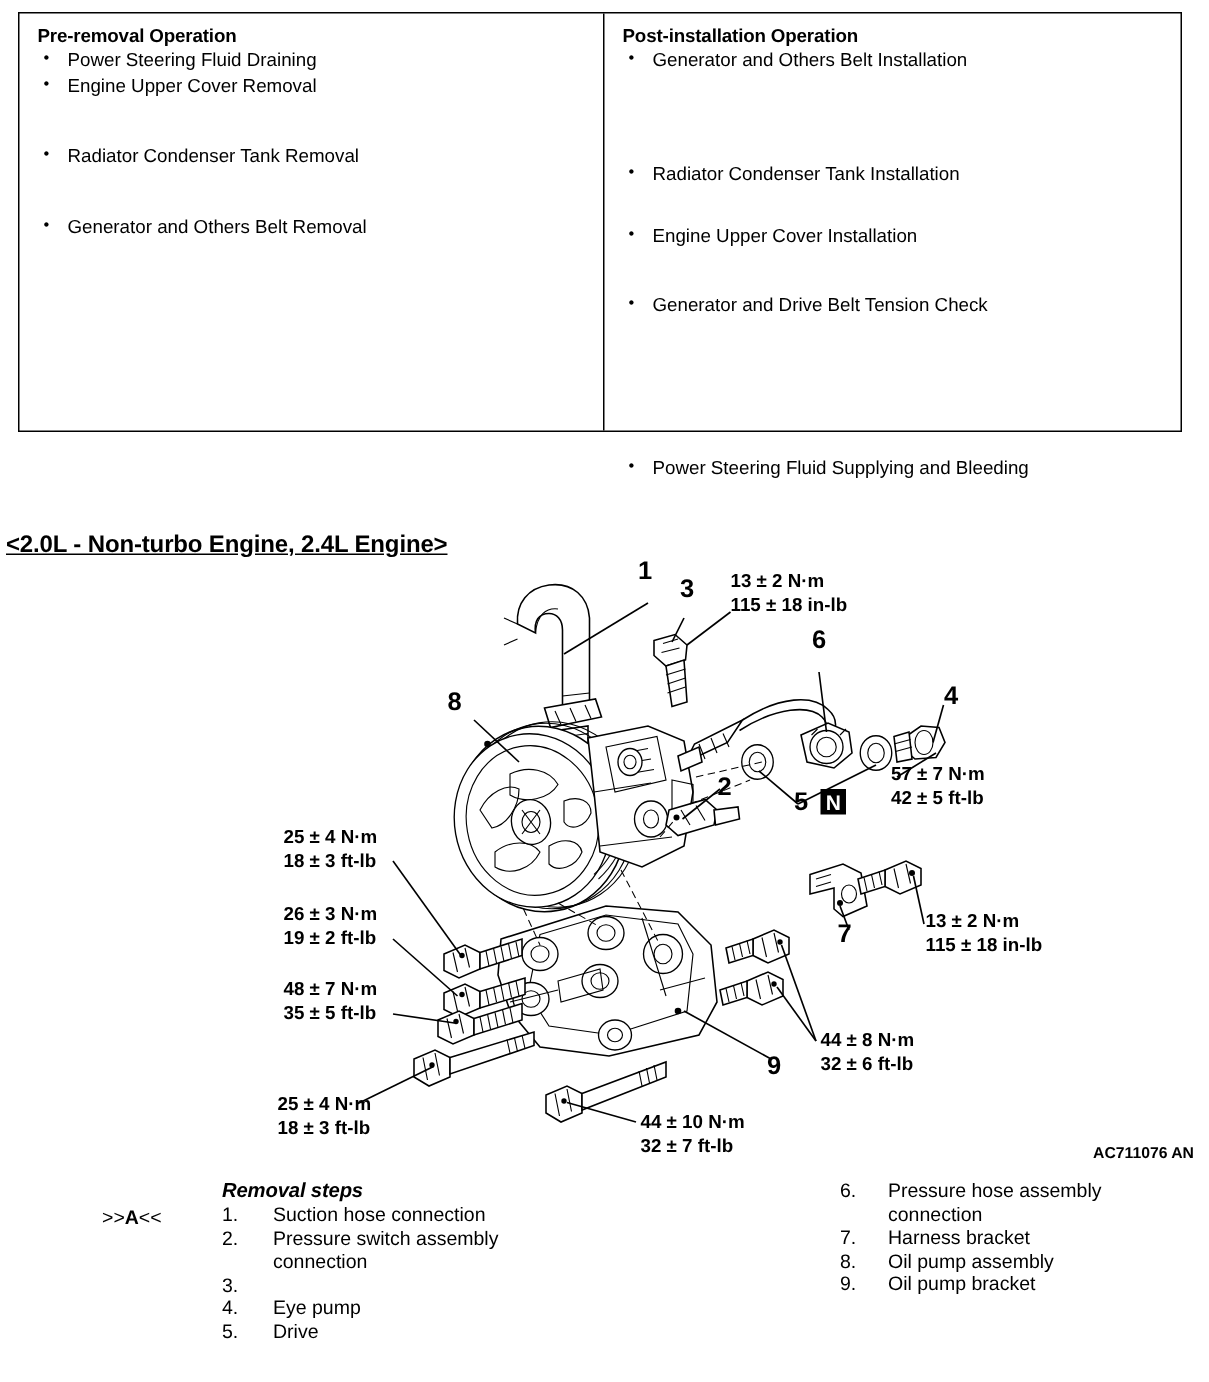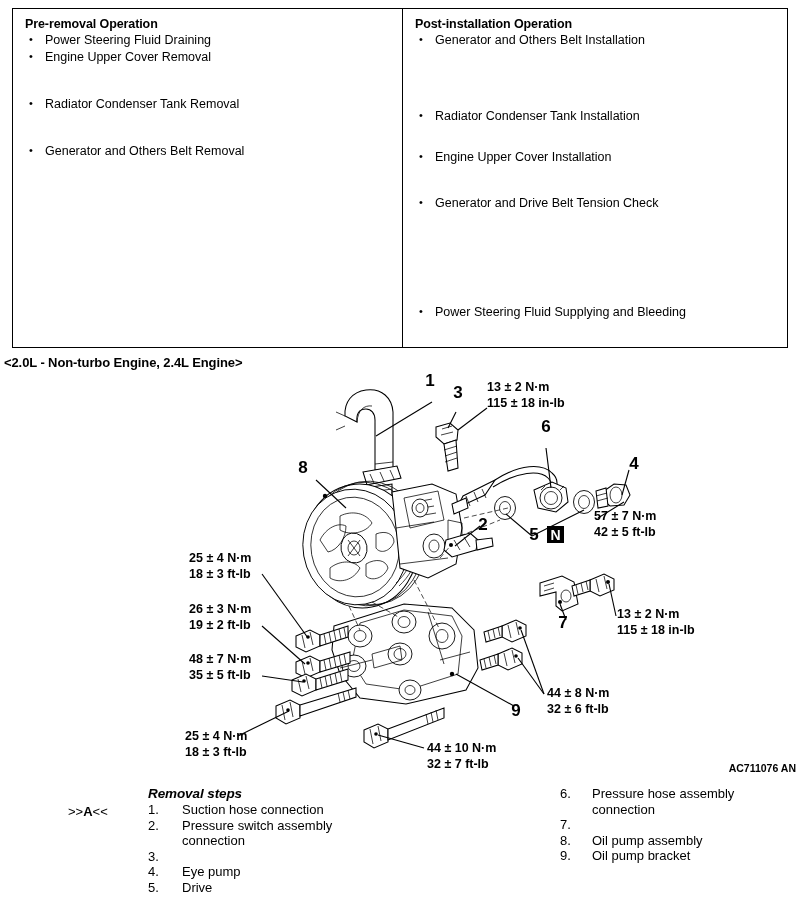--- a/index.html
+++ b/index.html
@@ -15,21 +15,21 @@
     color: #000000;
     overflow: hidden;
   }
 
   
   #ops-table {
     position: absolute;
     left: 12px;
     top: 8px;
     width: 776px;
-    height: 340px;
+    height: 280px;
     border: 1.5px solid #000;
     box-sizing: border-box;
     display: flex;
   }
   .ops-col {
     box-sizing: border-box;
     padding: 8px 10px 0 10px;
     position: relative;
   }
   #ops-col-pre { width: 390px; border-right: 1.5px solid #000; }
@@ -54,23 +54,24 @@
     left: 6px;
     top: -1px;
     font-size: 11px;
   }
 
   
   #engine-caption {
     position: absolute;
     left: 4px;
     top: 355px;
-    font-size: 13px;
+    font-size: 16px;
     font-weight: bold;
     letter-spacing: -0.1px;
+    text-decoration: underline;
   }
 
   
   #diagram-wrap {
     position: absolute;
     left: 0;
     top: 368px;
     width: 806px;
     height: 420px;
   }
@@ -494,20 +495,21 @@
       <li class="step-row">
         <span class="step-num">6.</span>
         <span class="step-label">Pressure hose assembly</span>
       </li>
       <li class="step-row">
         <span class="step-num"></span>
         <span class="step-label">connection</span>
       </li>
       <li class="step-row">
         <span class="step-num">7.</span>
+        <span class="step-label">Harness bracket</span>
       </li>
       <li class="step-row">
         <span class="step-num">8.</span>
         <span class="step-label">Oil pump assembly</span>
       </li>
       <li class="step-row">
         <span class="step-num">9.</span>
         <span class="step-label">Oil pump bracket</span>
       </li>
     </ul>

